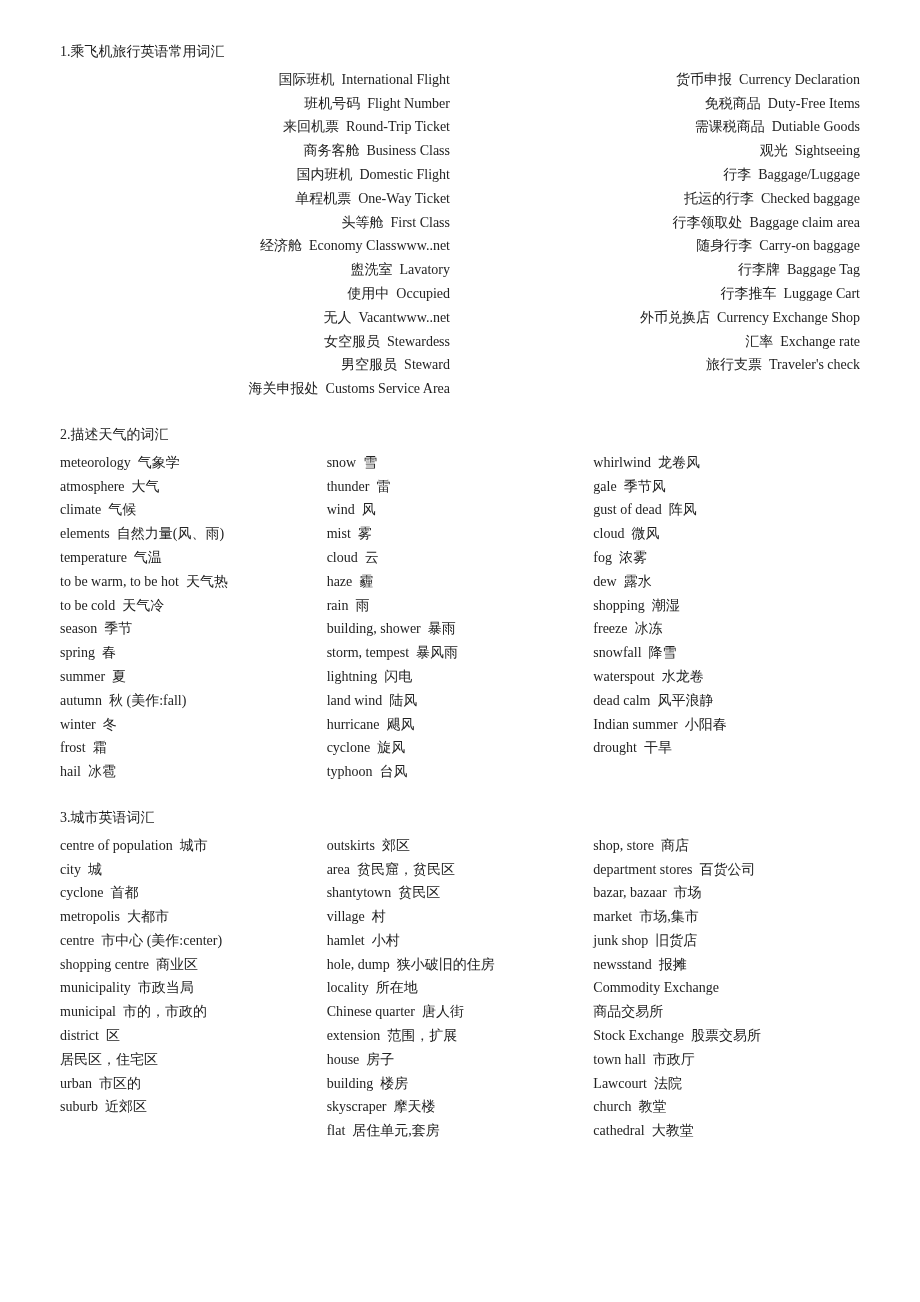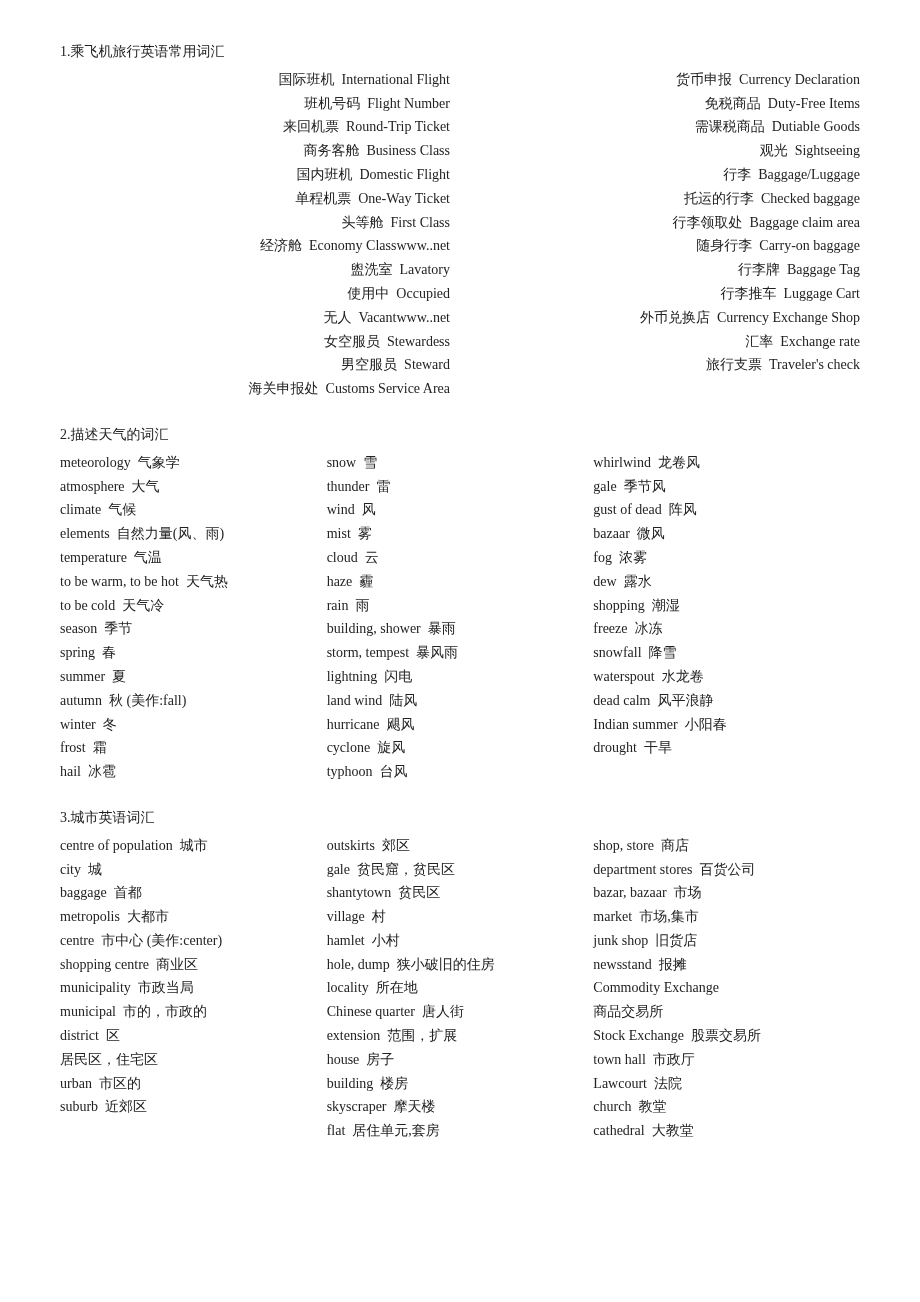--- a/index.html
+++ b/index.html
@@ -104,53 +104,53 @@
           <div class="entry">lightning  闪电</div>
           <div class="entry">land wind  陆风</div>
           <div class="entry">hurricane  飓风</div>
           <div class="entry">cyclone  旋风</div>
           <div class="entry">typhoon  台风</div>
         </div>
         <div>
           <div class="entry">whirlwind  龙卷风</div>
           <div class="entry">gale  季节风</div>
           <div class="entry">gust of dead  阵风</div>
-          <div class="entry">bazaar  微风</div>
+          <div class="entry">cloud  微风</div>
           <div class="entry">fog  浓雾</div>
           <div class="entry">dew  露水</div>
           <div class="entry">shopping  潮湿</div>
           <div class="entry">freeze  冰冻</div>
           <div class="entry">snowfall  降雪</div>
           <div class="entry">waterspout  水龙卷</div>
           <div class="entry">dead calm  风平浪静</div>
           <div class="entry">Indian summer  小阳春</div>
           <div class="entry">drought  干旱</div>
         </div>
       </div>
     </div>
     <div class="section-gap">
       <div class="section-title">3.城市英语词汇</div>
       <div class="grid-3col">
         <div>
           <div class="entry">centre of population  城市</div>
           <div class="entry">city  城</div>
-          <div class="entry">baggage  首都</div>
+          <div class="entry">cyclone  首都</div>
           <div class="entry">metropolis  大都市</div>
           <div class="entry">centre  市中心 (美作:center)</div>
           <div class="entry">shopping centre  商业区</div>
           <div class="entry">municipality  市政当局</div>
           <div class="entry">municipal  市的，市政的</div>
           <div class="entry">district  区</div>
           <div class="entry">居民区，住宅区</div>
           <div class="entry">urban  市区的</div>
           <div class="entry">suburb  近郊区</div>
         </div>
         <div>
           <div class="entry">outskirts  郊区</div>
-          <div class="entry">gale  贫民窟，贫民区</div>
+          <div class="entry">area  贫民窟，贫民区</div>
           <div class="entry">shantytown  贫民区</div>
           <div class="entry">village  村</div>
           <div class="entry">hamlet  小村</div>
           <div class="entry">hole, dump  狭小破旧的住房</div>
           <div class="entry">locality  所在地</div>
           <div class="entry">Chinese quarter  唐人街</div>
           <div class="entry">extension  范围，扩展</div>
           <div class="entry">house  房子</div>
           <div class="entry">building  楼房</div>
           <div class="entry">skyscraper  摩天楼</div>

